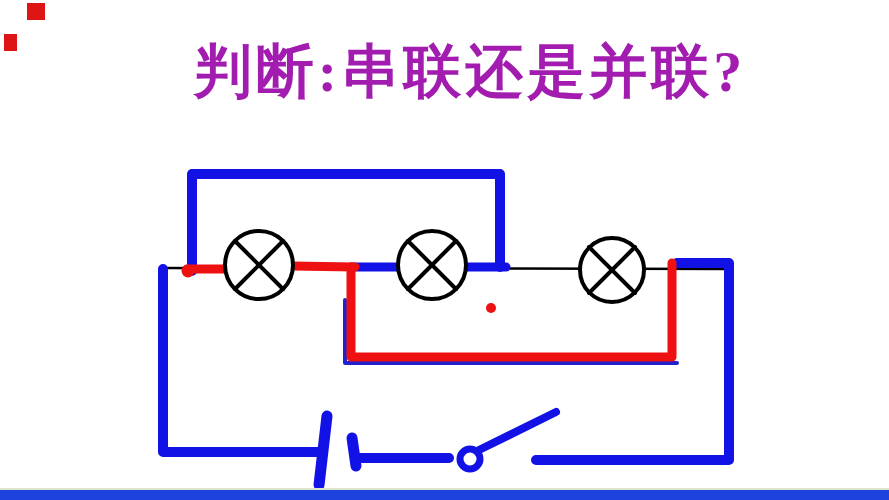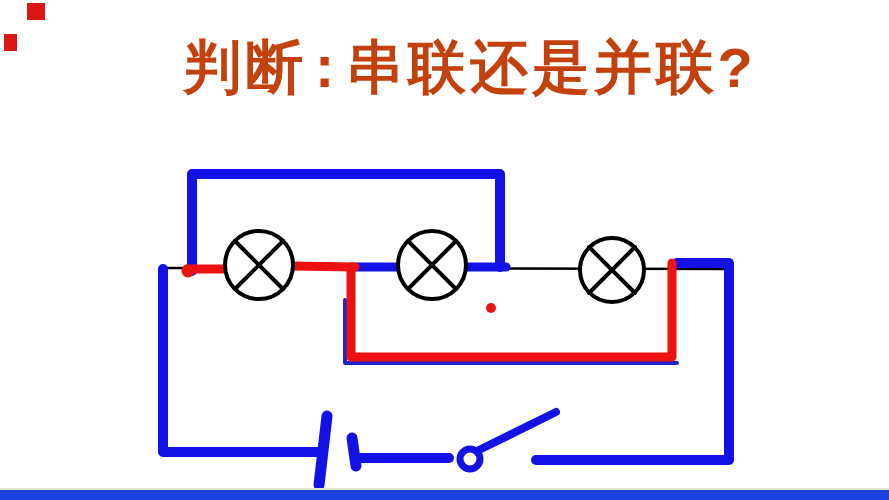--- a/index.html
+++ b/index.html
@@ -8,26 +8,26 @@
     width:889px;height:500px;
     background:var(--page-bg,#ffffff);
     overflow:hidden;
     font-family:"Liberation Sans","DejaVu Sans",sans-serif;
   }
   
   .title{
     position:absolute;
     left:120px;width:700px;top:40px;
     text-align:center;
-    font-family:Liberation Mono, monospace;
+    font-family:Liberation Serif, serif;
     font-weight:bold;
     font-size:58px;
     letter-spacing:4px;
     line-height:1.1;
-    color:#c2410c;
+    color:#a21caf;
     white-space:nowrap;
   }
   
   .rec-a{position:absolute;left:27px;top:3px;width:18px;height:17px;background:var(--marker-red,#dd1515);}
   .rec-b{position:absolute;left:4px;top:34px;width:13px;height:17px;background:var(--marker-red,#dd1515);}
   
   .circuit{position:absolute;left:0;top:0;}
   .wire{fill:none;stroke-linecap:round;stroke-linejoin:round;}
   .blue{stroke:var(--wire-blue,#1212e6);}
   .underblue{stroke:var(--under-blue,#2222cc);}

